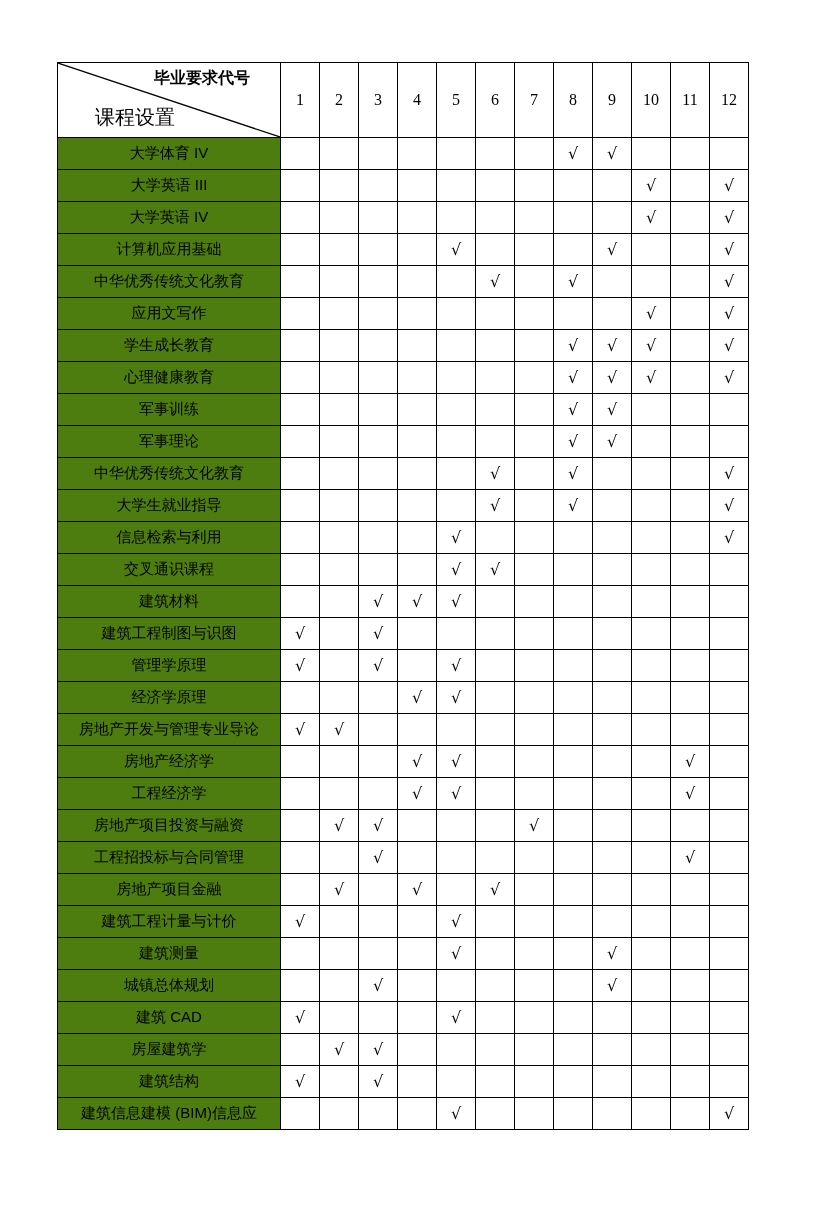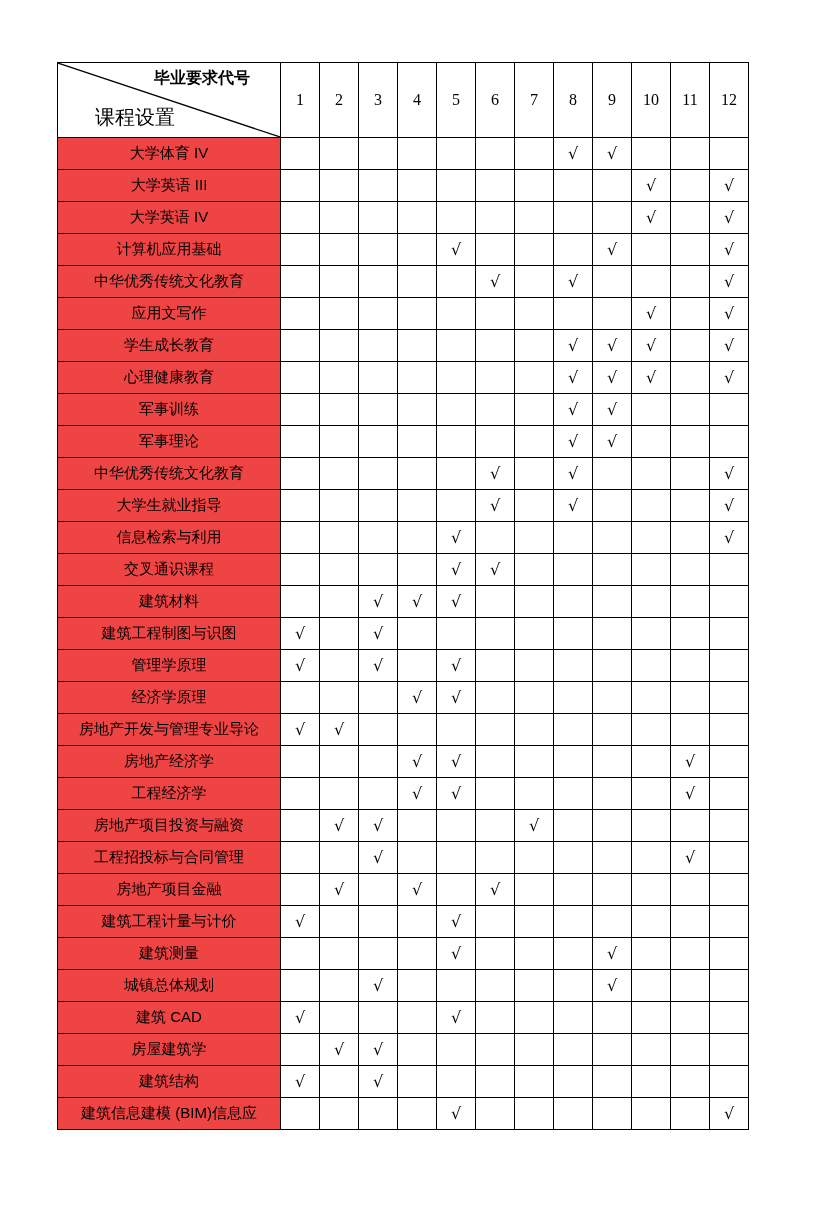--- a/index.html
+++ b/index.html
@@ -74,21 +74,21 @@
   }
   
   tr.course-row {
     height: 32px;
   }
   td.course {
     font-size: 15px;
     text-align: center;
     vertical-align: middle;
     white-space: nowrap;
-    background: #ef4444;
+    background: #4d7c0f;
   }
   td.cell {
     text-align: center;
     vertical-align: middle;
     font-size: 16px;
     background: #ffffff;
   }
   .check {
     font-family: "DejaVu Sans", sans-serif;
     font-size: 16px;

